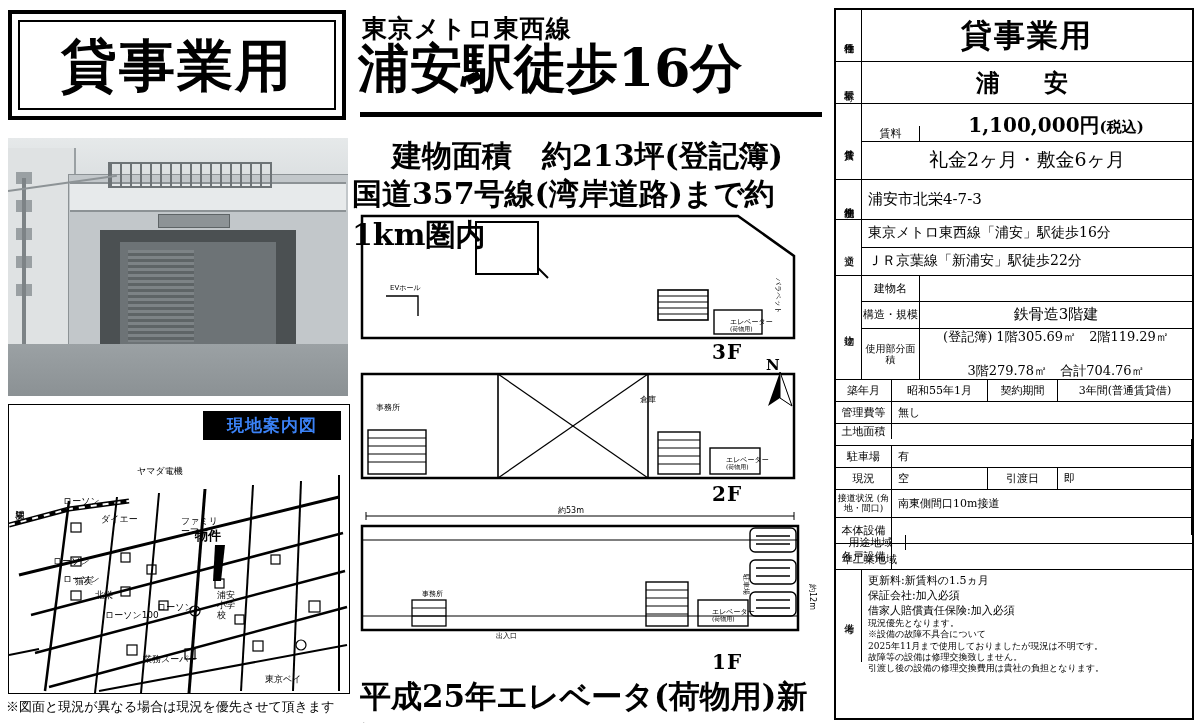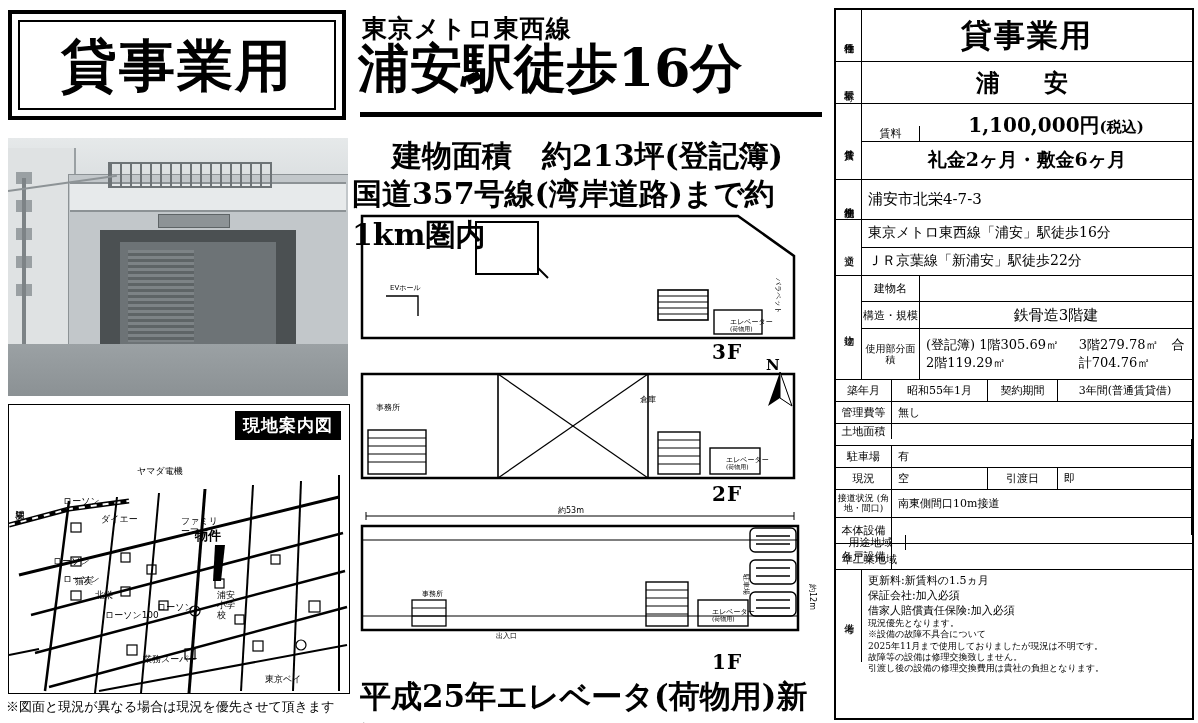--- a/index.html
+++ b/index.html
@@ -77,23 +77,23 @@
   .photo .ground{position:absolute;left:0;bottom:0;width:100%;height:52px;background:linear-gradient(#9ba1a4,#8b9194);}
   .photo .pole{position:absolute;left:14px;top:40px;width:4px;height:170px;background:#7d8386;}
   .photo .wire{position:absolute;left:0;top:52px;width:110px;height:2px;background:#8d9396;transform:rotate(-8deg);transform-origin:left;}
 
   
   .map{
     position:absolute;left:8px;top:404px;width:340px;height:288px;
     background:#fff;border:1px solid #000;overflow:hidden;
   }
   .map-title{
-    position:absolute;right:8px;top:6px;background:#000;color:#ffffff;
-    font-family:"DejaVu Serif","Liberation Serif",serif;
-    font-size:17px;font-weight:bold;padding:3px 8px;letter-spacing:1px;
+    position:absolute;right:8px;top:6px;background:#000;color:#3b82f6;
+    font-family:"DejaVu Serif","Liberation Serif",serif;
+    font-size:17px;font-weight:bold;padding:3px 24px;letter-spacing:1px;
   }
   .map svg{position:absolute;left:0;top:0;}
   .map-lbl{position:absolute;font-size:9px;font-family:"DejaVu Sans",sans-serif;color:#000;}
   .map-subject{
     position:absolute;font-size:13px;font-weight:bold;
     font-family:"DejaVu Serif","Liberation Serif",serif;
   }
 
   .disclaimer{
     position:absolute;left:6px;top:698px;font-size:13px;
@@ -145,21 +145,21 @@
     font-family:"DejaVu Serif","Liberation Serif",serif;
   }
   .c-center{justify-content:center;}
   .big-title{
     font-family:"DejaVu Serif","Liberation Serif",serif;
     font-size:31px;font-weight:bold;letter-spacing:2px;
   }
   .t-station{font-size:24px;font-weight:bold;letter-spacing:10px;}
   .t-rent{font-size:20px;font-weight:bold;}
   .t-rent small{font-size:15px;}
-  .t-cond{font-size:19px;font-weight:bold;}
+  .t-cond{font-size:19px;font-weight:normal;}
   .t-addr{font-size:15px;}
   .t-access{font-size:14px;}
   .t-mid{font-size:13px;}
   .t-sm{font-size:11px;}
   .t-xs{font-size:9px;line-height:1.25;}
   .subcol{display:flex;flex-direction:column;flex:1;}
   .subrow{display:flex;border-bottom:1px solid #000;box-sizing:border-box;}
   .subrow:last-child{border-bottom:none;}
   .vsep{border-right:1px solid #000;}
 </style>
@@ -438,21 +438,21 @@
           <div class="cell"></div>
         </div>
         <div class="subrow" style="height:28px;">
           <div class="hd2">構造・規模</div>
           <div class="cell c-center">
             <span class="t-mid" style="font-size:15px;">鉄骨造3階建</span>
           </div>
         </div>
         <div class="subrow" style="height:50px;">
           <div class="hd2" style="font-size:10px;line-height:1.1;">使用部分面積</div>
-          <div class="cell" style="flex-direction:row;justify-content:center;align-items:center;gap:16px;">
+          <div class="cell" style="flex-direction:column;justify-content:center;align-items:center;gap:16px;">
             <span class="t-mid">(登記簿) 1階305.69㎡　2階119.29㎡</span>
             <span class="t-mid">3階279.78㎡　合計704.76㎡</span>
           </div>
         </div>
       </div>
     </div>
 
     <div class="row" style="height:22px;">
       <div class="hd2" style="width:56px;min-width:56px;">築年月</div>
       <div class="cell c-center vsep" style="flex:0 0 96px;">

